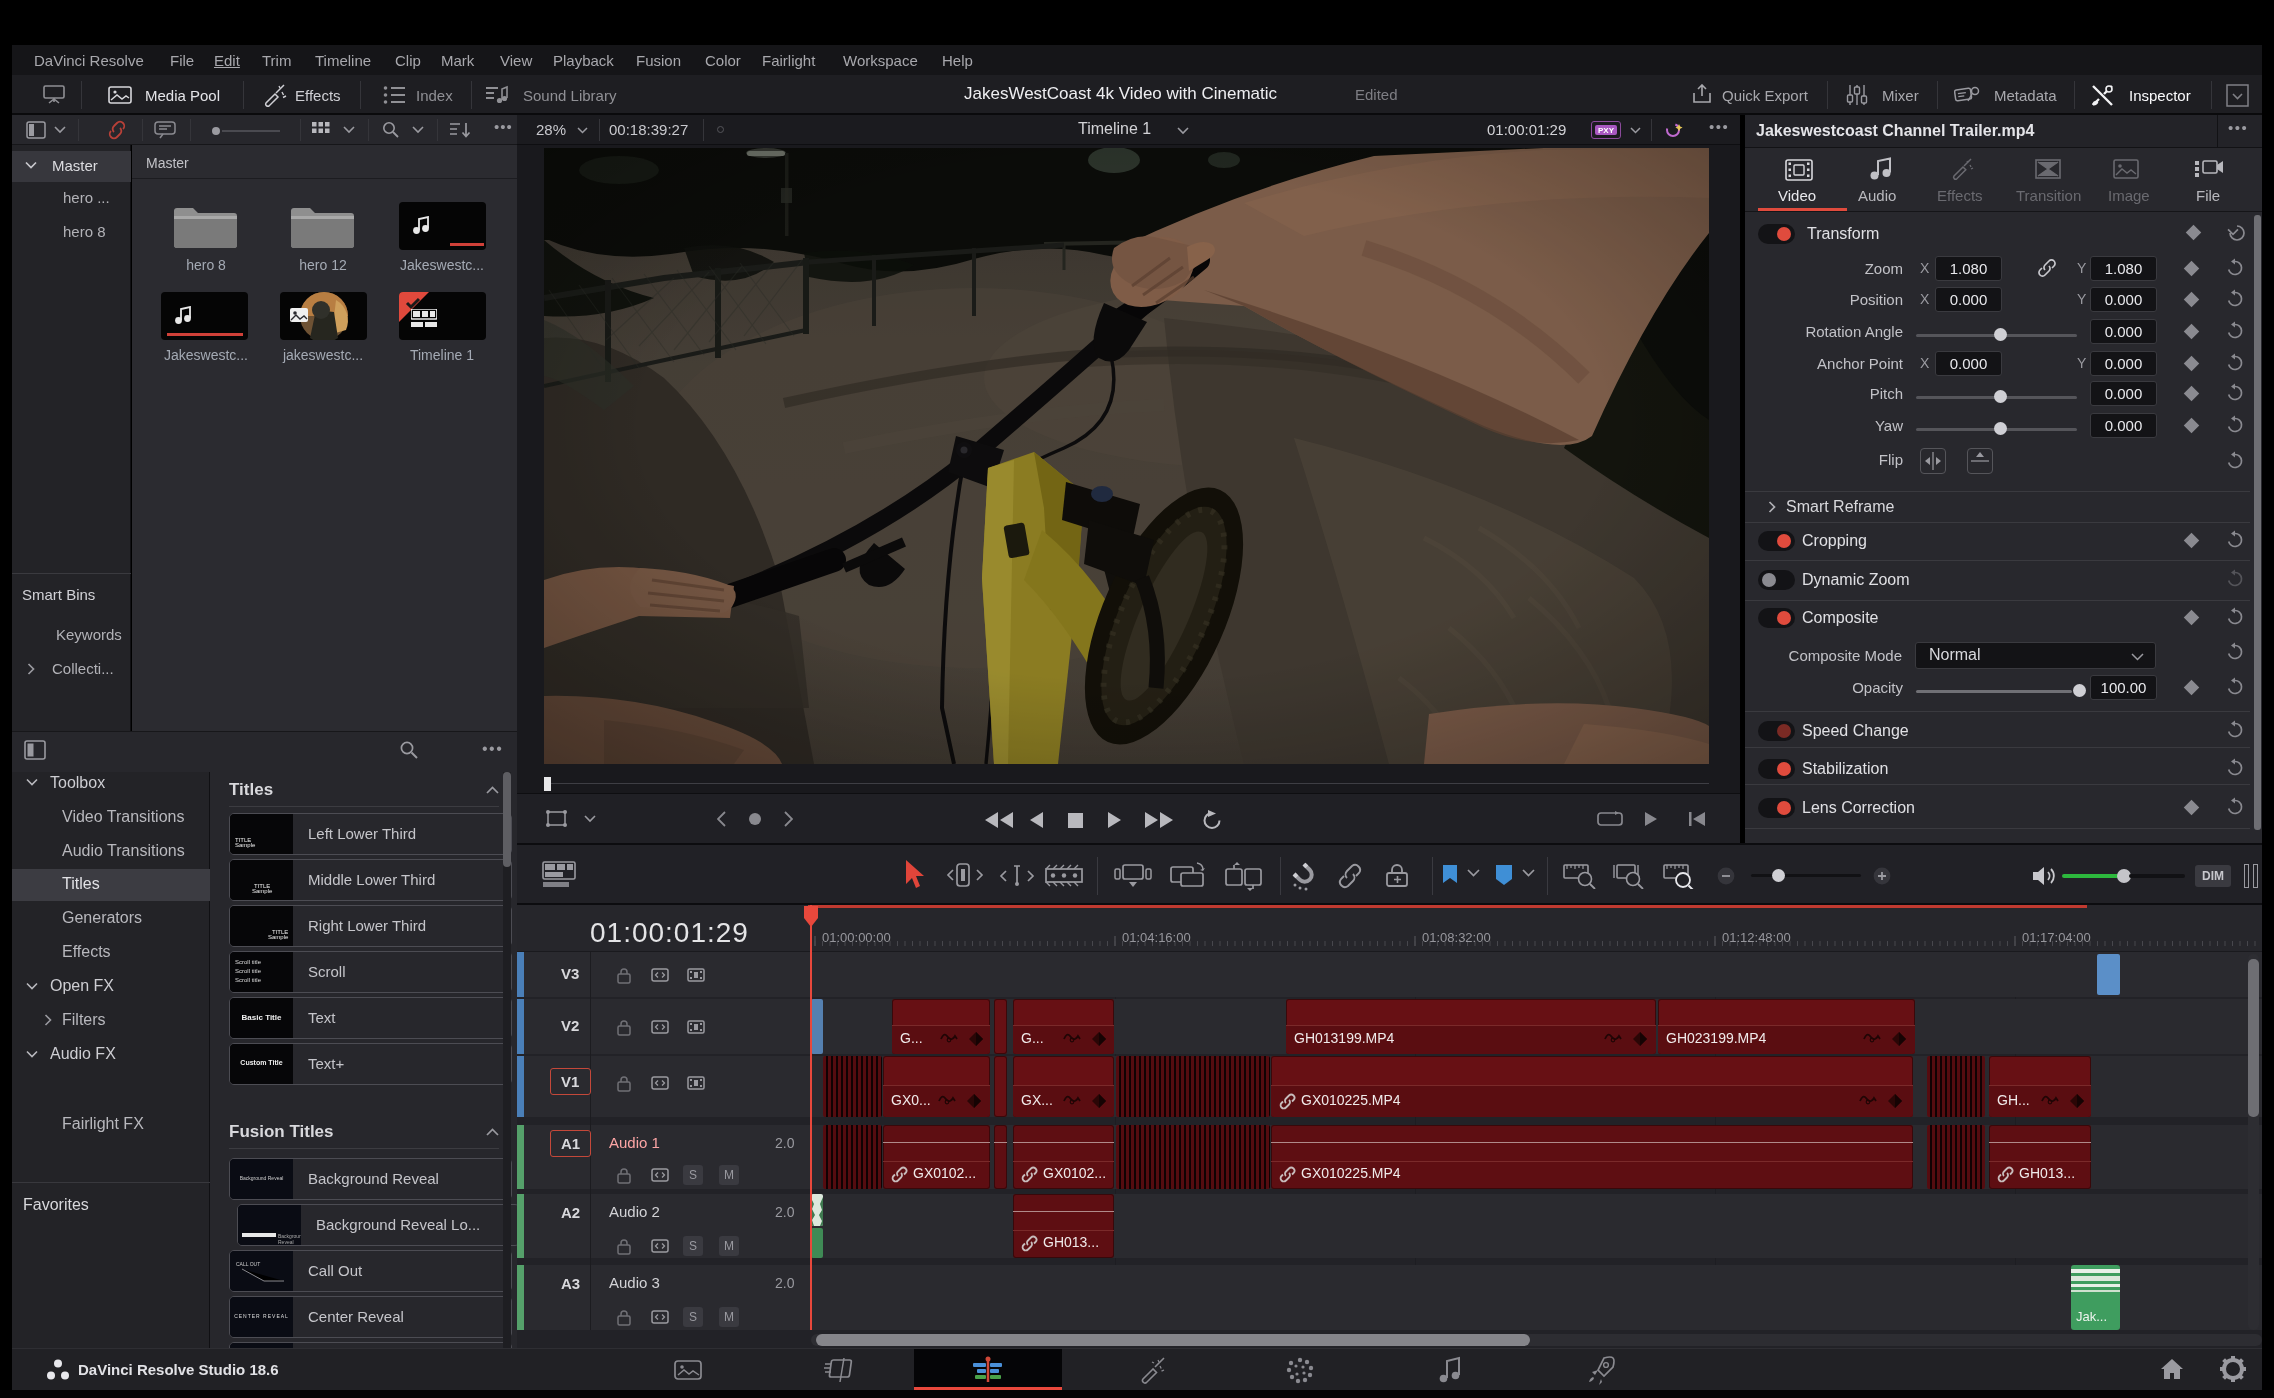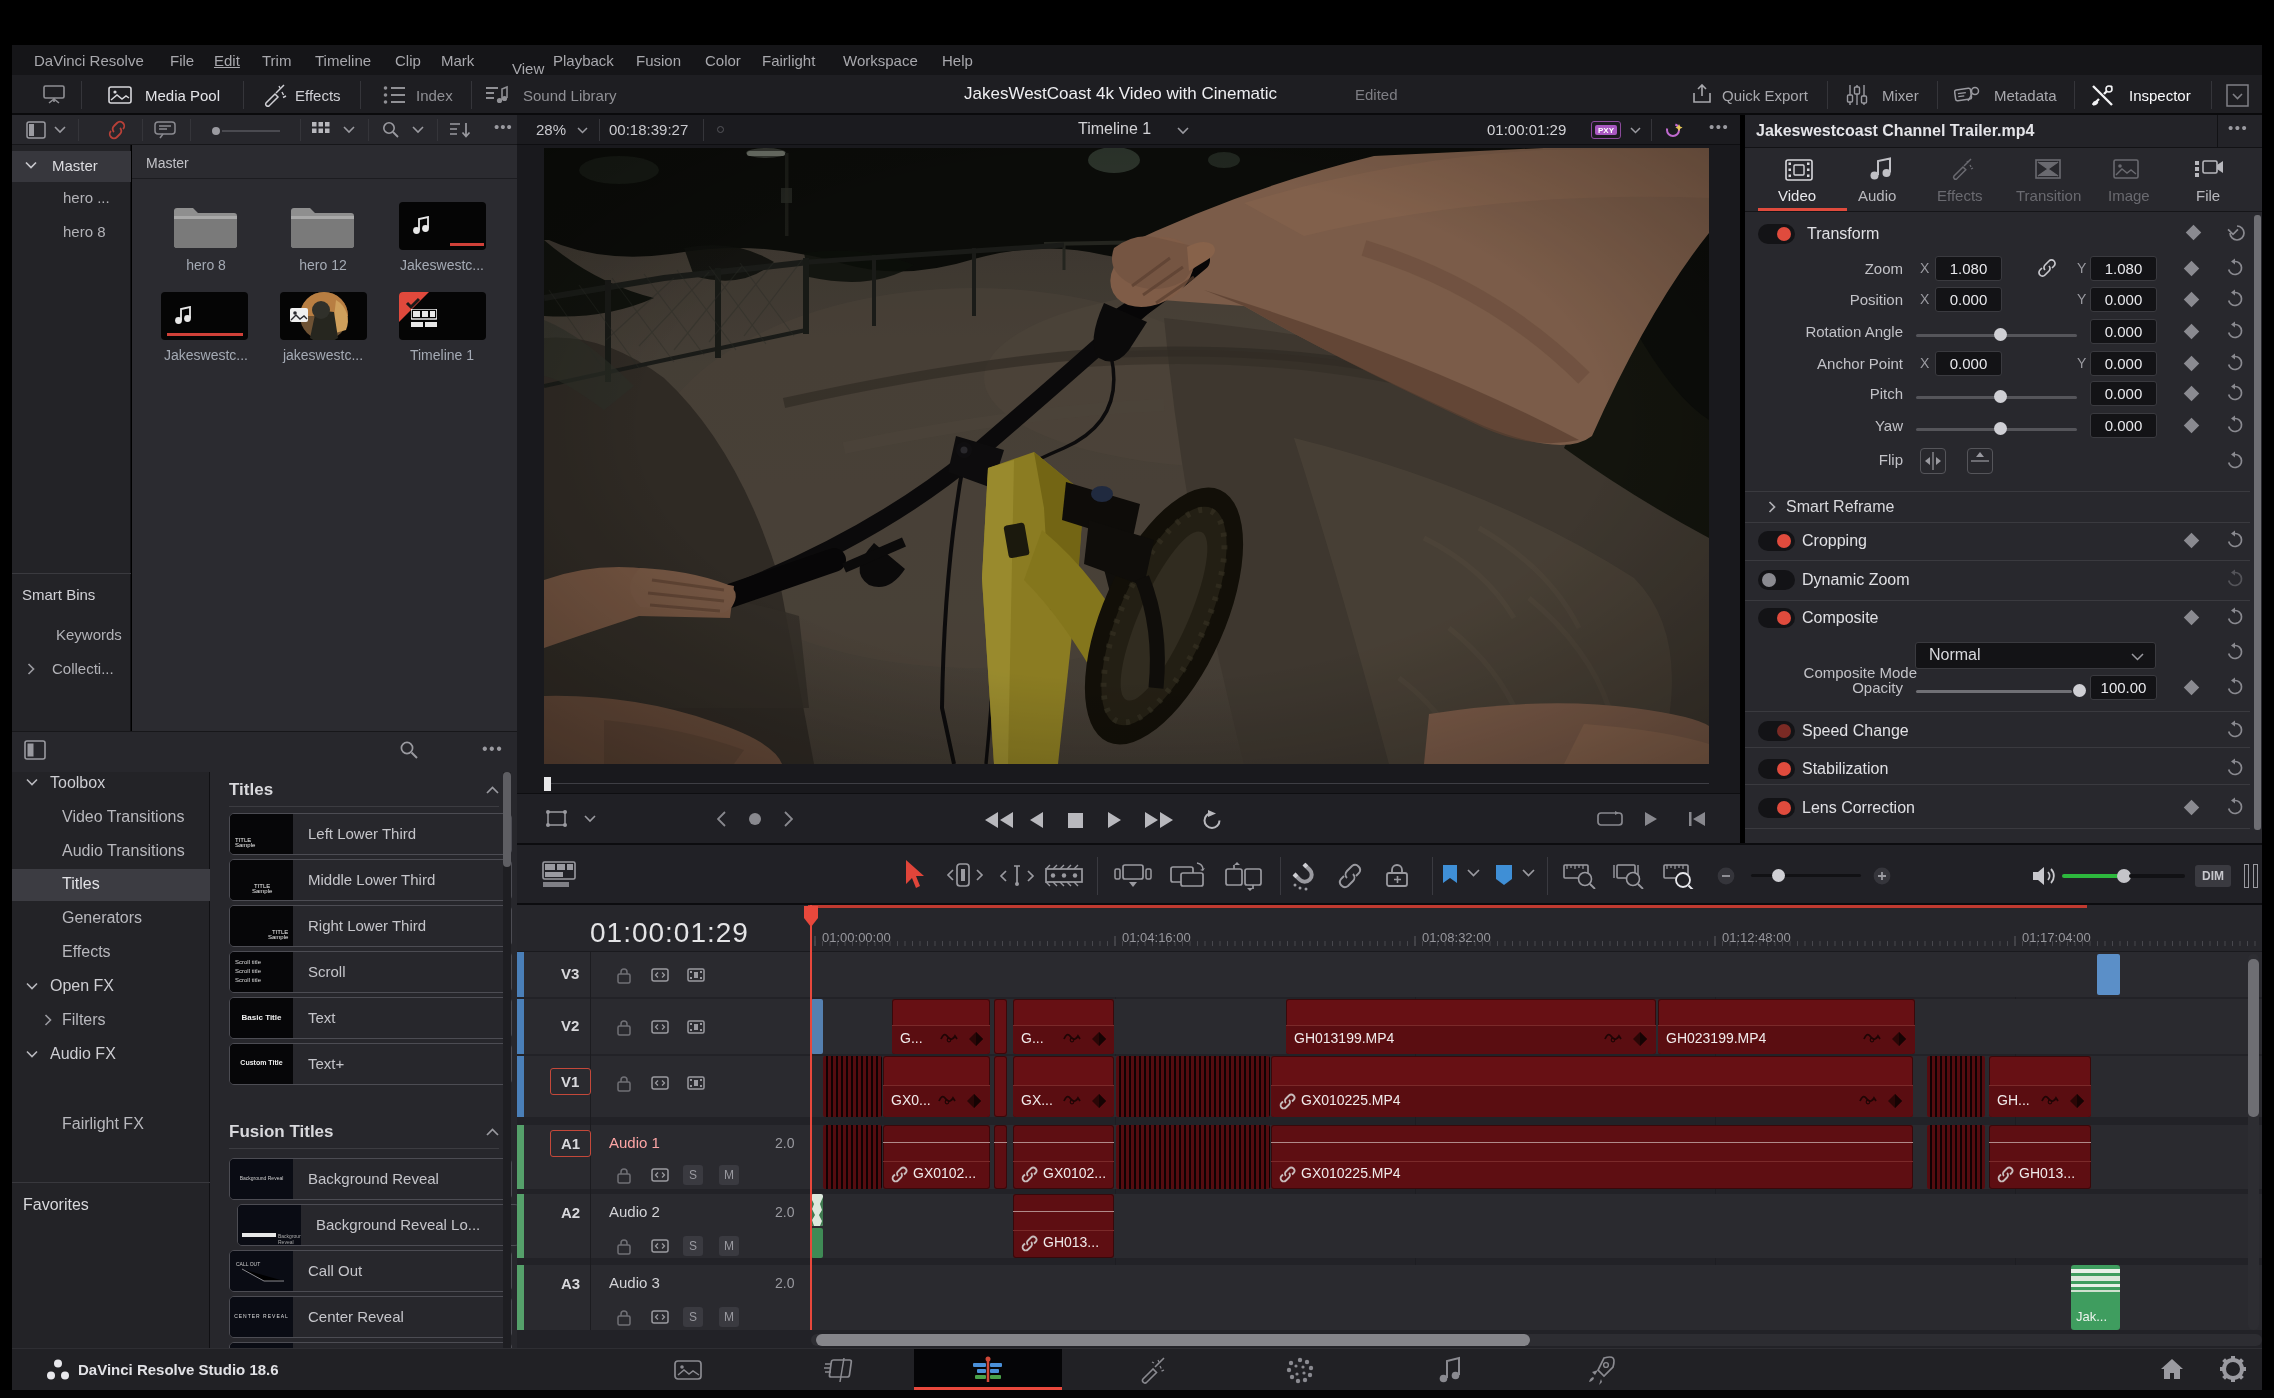--- a/index.html
+++ b/index.html
@@ -42,21 +42,21 @@
 
 
 <div class="a" style="left:12px;top:45px;width:2250px;height:30px;background:#151518;">
   <div class="txt a" style="left:22px;top:7px;">DaVinci Resolve</div>
   <div class="txt a" style="left:158px;top:7px;">File</div>
   <div class="txt a" style="left:202px;top:7px;text-decoration:underline;">Edit</div>
   <div class="txt a" style="left:250px;top:7px;">Trim</div>
   <div class="txt a" style="left:303px;top:7px;">Timeline</div>
   <div class="txt a" style="left:383px;top:7px;">Clip</div>
   <div class="txt a" style="left:429px;top:7px;">Mark</div>
-  <div class="txt a" style="left:488px;top:15px;margin-left:12px;">View</div>
+  <div class="txt a" style="left:488px;top:7px;">View</div>
   <div class="txt a" style="left:541px;top:7px;">Playback</div>
   <div class="txt a" style="left:624px;top:7px;">Fusion</div>
   <div class="txt a" style="left:693px;top:7px;">Color</div>
   <div class="txt a" style="left:750px;top:7px;">Fairlight</div>
   <div class="txt a" style="left:831px;top:7px;">Workspace</div>
   <div class="txt a" style="left:930px;top:7px;">Help</div>
 </div>
 
 <div class="a" style="left:12px;top:75px;width:2250px;height:40px;background:#1e1e22;border-bottom:2px solid #0a0a0c;">
   <svg class="a" style="left:31px;top:9px;" width="22" height="20">
@@ -779,21 +779,21 @@
     <div class="a hsep" style="top:388px;"></div>
     <div class="a" style="left:13px;top:396px;width:37px;height:20px;background:#131316;border-radius:10px;">
           <div class="a" style="left:19px;top:3px;width:14px;height:14px;background:#e04b3d;border-radius:50%;"></div>
         </div>
     <div class="a" style="left:57px;top:397px;font-size:16px;color:#e0e0e4;">Composite</div>
     <div class="a dia" style="top:400px;"></div>
     <svg class="a rst" style="top:395px;" width="20" height="20">
           <path d="M10 3.5 a6.5 6.5 0 1 1 -6.3 8" fill="none" stroke="#8a8a90" stroke-width="1.7"></path>
           <path d="M10 0.5 l-4 3 4 3z" fill="#8a8a90"></path>
         </svg>
-    <div class="a rlab" style="top:452px;width:157px;margin-left:15px;">Composite Mode</div>
+    <div class="a rlab" style="top:435px;width:157px;">Composite Mode</div>
     <div class="a" style="left:170px;top:430px;width:241px;height:27px;background:#131316;border:1px solid #3a3a3f;border-radius:3px;">
       <div class="a" style="left:13px;top:3px;font-size:16px;color:#d8d8dc;">Normal</div>
       <svg class="a" style="left:215px;top:10px;" width="13" height="8">
             <path d="M1 1 l5.5 5.5 5.5-5.5" stroke="#9a9aa0" stroke-width="1.5" fill="none"></path>
           </svg>
     </div>
     <svg class="a rst" style="top:430px;" width="20" height="20">
           <path d="M10 3.5 a6.5 6.5 0 1 1 -6.3 8" fill="none" stroke="#8a8a90" stroke-width="1.7"></path>
           <path d="M10 0.5 l-4 3 4 3z" fill="#8a8a90"></path>
         </svg>

